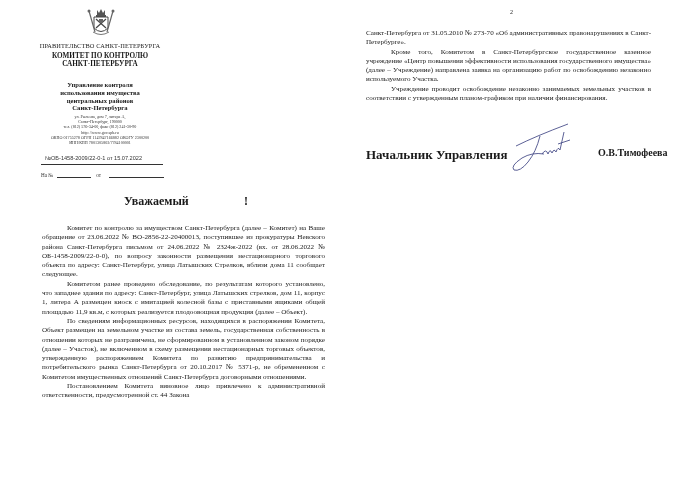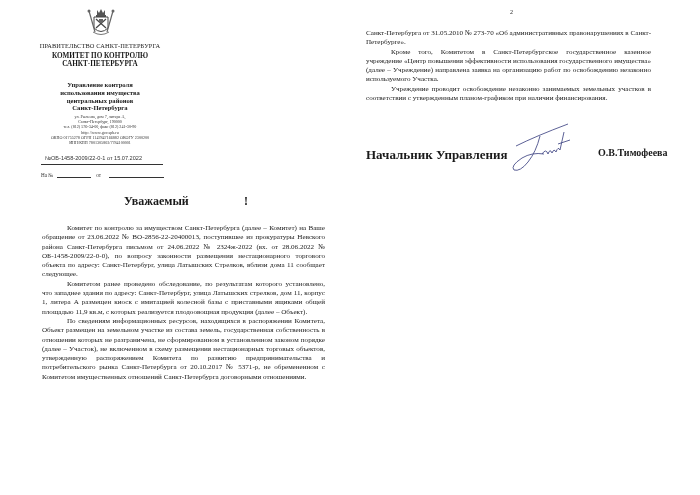--- a/index.html
+++ b/index.html
@@ -87,20 +87,21 @@
 
   <div class="salutation">
     <span>Уважаемый</span>
     <span class="excl">!</span>
   </div>
 
   <div class="body" id="p1body">
     <p>Комитет по контролю за имуществом Санкт-Петербурга (далее – Комитет) на Ваше обращение от 23.06.2022 № ВО-2856-22-20400013, поступившее из прокуратуры Невского района Санкт-Петербурга письмом от 24.06.2022 № 2324ж-2022 (вх. от 28.06.2022 № ОБ-1458-2009/22-0-0), по вопросу законности размещения нестационарного торгового объекта по адресу: Санкт-Петербург, улица Латышских Стрелков, вблизи дома 11 сообщает следующее.</p>
     <p>Комитетом ранее проведено обследование, по результатам которого установлено, что западнее здания по адресу: Санкт-Петербург, улица Латышских стрелков, дом 11, корпус 1, литера А размещен киоск с имитацией колесной базы с приставными ящиками общей площадью 11,9 кв.м, с которых реализуется плодоовощная продукция (далее – Объект).</p>
     <p>По сведениям информационных ресурсов, находящихся в распоряжении Комитета, Объект размещен на земельном участке из состава земель, государственная собственность в отношении которых не разграничена, не сформированном в установленном законом порядке (далее – Участок), не включенном в схему размещения нестационарных торговых объектов, утвержденную распоряжением Комитета по развитию предпринимательства и потребительского рынка Санкт-Петербурга от 20.10.2017 № 5371-р, не обремененном с Комитетом имущественных отношений Санкт-Петербурга договорными отношениями.</p>
+    <p>Постановлением Комитета виновное лицо привлечено к административной ответственности, предусмотренной ст. 44 Закона</p>
   </div>
 </div>
 
 <div class="page" id="page2">
   <div class="pagenum">2</div>
 
   <div class="body" id="p2body">
     <p class="noindent">Санкт-Петербурга от 31.05.2010 № 273-70 «Об административных правонарушениях в Санкт-Петербурге».</p>
     <p>Кроме того, Комитетом в Санкт-Петербургское государственное казенное учреждение «Центр повышения эффективности использования государственного имущества» (далее – Учреждение) направлена заявка на организацию работ по освобождению незаконно используемого Участка.</p>
     <p>Учреждение проводит освобождение незаконно занимаемых земельных участков в соответствии с утвержденным планом-графиком при наличии финансирования.</p>

